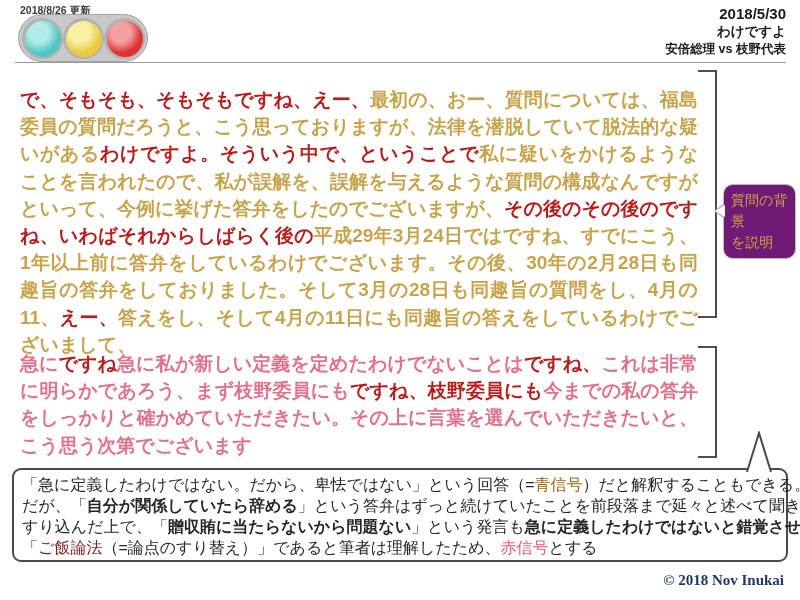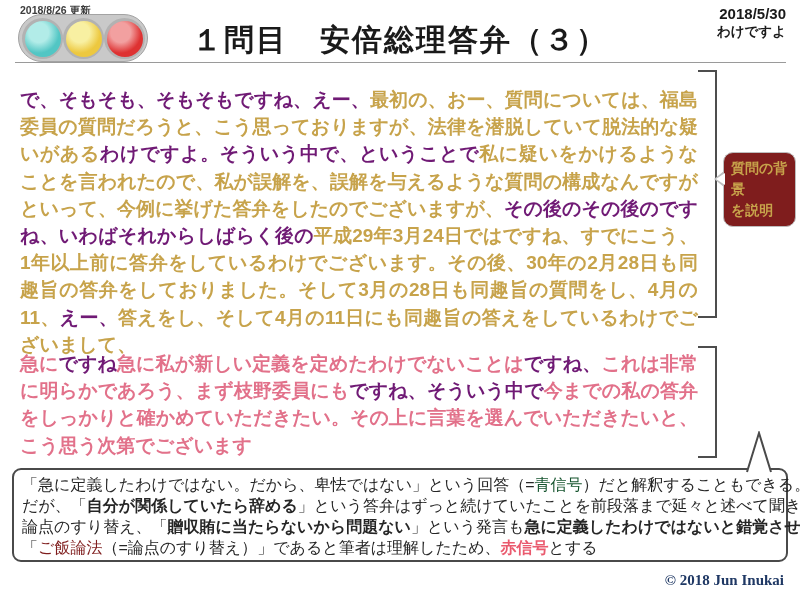--- a/index.html
+++ b/index.html
@@ -30,47 +30,47 @@
   .hr-vs { font-size:12.5px; line-height:17px; }
 
   .header-rule { position:absolute; left:15px; top:62px; width:771px; height:0;
     border-top:1.5px solid #9a9a9a; }
 
   .para { position:absolute; left:20px; width:678px; font-size:19px; font-weight:bold;
     line-height:27.2px; letter-spacing:0; text-align:justify; }
   #para1 { top:86px; }
   #para2 { top:350px; }
   .tone-gold { color:#c7a34b; }
-  .tone-gray { color:#701a75; }
+  .tone-gray { color:#b91c1c; }
   .tone-pink { color:#e2718a; }
 
   .bracket { position:absolute; left:698px; width:19px;
     border-top:2px solid #4d4d4d; border-bottom:2px solid #4d4d4d; border-right:2px solid #4d4d4d; }
   #bracket1 { top:70px; height:248px; }
   #bracket2 { top:346px; height:112px; }
 
-  .bubble { position:absolute; left:723px; width:73px; background:#7f1d1d;
+  .bubble { position:absolute; left:723px; width:73px; background:#701a75;
     border:1px solid #bdbdbd; border-radius:10px; padding:5px 7px;
-    font-size:14px; font-weight:bold; line-height:21px; }
+    font-size:14px; font-weight:normal; line-height:21px;margin-top:32px; }
   #bubble1 { top:152px; color:#c7a34b; }
   #bubble2 { top:372px; color:#e2718a; }
   .bubble-tail-outer { position:absolute; left:-10px; top:18px; width:0; height:0;
     border-top:8px solid transparent; border-bottom:8px solid transparent;
     border-right:10px solid #bdbdbd; }
   .bubble-tail-inner { position:absolute; left:-8px; top:20px; width:0; height:0;
     border-top:6px solid transparent; border-bottom:6px solid transparent;
     border-right:9px solid #ffffff; }
 
   .note-box { position:absolute; left:12px; top:468px; width:776px; height:94px;
     background:#fff; border:2px solid #4a4a4a; border-radius:9px; padding:4px 8px; }
   .note-line { font-size:16px; line-height:21px; color:#262626; white-space:nowrap; }
   .st-bold { font-weight:bold; }
-  .st-cyan { color:#14532d; }
+  .st-cyan { color:#a16207; }
   .st-gohan { color:#7f1d1d; }
-  .st-red { color:#ea5a6e;font-weight:bold; }
+  .st-red { color:#ea5a6e; }
   .note-tail { position:absolute; left:744px; top:431px; width:30px; height:42px; z-index:2; }
 
   .copyright { position:absolute; right:16px; top:572px; font-size:15px; font-weight:bold;
     color:#1f3864; font-family:"Liberation Serif","DejaVu Serif",serif; }
 </style>
 </head>
 <body>
 
 <div id="page">
 
@@ -81,50 +81,50 @@
       <div class="tl-light tl-cyan"></div>
     </div>
     <div class="tl-bezel b2">
       <div class="tl-light tl-yellow"></div>
     </div>
     <div class="tl-bezel b3">
       <div class="tl-light tl-red"></div>
     </div>
   </div>
 
-  <div class="title">１問目　安倍総理答弁（３）</div>
 
   <div class="header-right">
     <div class="hr-date">2018/5/30</div>
     <div class="hr-event">わけですよ</div>
+    <div class="hr-vs">安倍総理 vs 枝野代表</div>
   </div>
 
   <div class="header-rule"></div>
 
   <div class="para" id="para1"><span class="tone-gray">で、そもそも、そもそもですね、えー、</span><span class="tone-gold">最初の、おー、質問については、福島委員の質問だろうと、こう思っておりますが、法律を潜脱していて脱法的な疑いがある</span><span class="tone-gray">わけですよ。そういう中で、ということで</span><span class="tone-gold">私に疑いをかけるようなことを言われたので、私が誤解を、誤解を与えるような質問の構成なんですがといって、今例に挙げた答弁をしたのでございますが、</span><span class="tone-gray">その後のその後のですね、いわばそれからしばらく後の</span><span class="tone-gold">平成29年3月24日ではですね、すでにこう、1年以上前に答弁をしているわけでございます。その後、30年の2月28日も同趣旨の答弁をしておりました。そして3月の28日も同趣旨の質問をし、4月の11、</span><span class="tone-gray">えー、</span><span class="tone-gold">答えをし、そして4月の11日にも同趣旨の答えをしているわけでございまして、</span></div>
 
   <div class="bracket" id="bracket1"></div>
   <div class="bubble" id="bubble1">
     <div class="bubble-tail-outer"></div>
     <div class="bubble-tail-inner"></div>
     <div>質問の背景</div>
     <div>を説明</div>
   </div>
 
-  <div class="para" id="para2"><span class="tone-pink">急に</span><span class="tone-gray">ですね</span><span class="tone-pink">急に私が新しい定義を定めたわけでないことは</span><span class="tone-gray">ですね、</span><span class="tone-pink">これは非常に明らかであろう、まず枝野委員にも</span><span class="tone-gray">ですね、そういう中で</span><span class="tone-pink">今までの私の答弁をしっかりと確かめていただきたい。その上に言葉を選んでいただきたいと、こう思う次第でございます</span></div>
+  <div class="para" id="para2"><span class="tone-pink">急に</span><span class="tone-gray">ですね</span><span class="tone-pink">急に私が新しい定義を定めたわけでないことは</span><span class="tone-gray">ですね、</span><span class="tone-pink">これは非常に明らかであろう、まず枝野委員にも</span><span class="tone-gray">ですね、枝野委員にも</span><span class="tone-pink">今までの私の答弁をしっかりと確かめていただきたい。その上に言葉を選んでいただきたいと、こう思う次第でございます</span></div>
 
   <div class="bracket" id="bracket2"></div>
 
   <svg class="note-tail" viewBox="0 0 30 42" width="30" height="42">
     <path d="M3,41 L15,2 L27,41 Z" fill="#ffffff" stroke="none"></path>
     <path d="M3,41 L15,2 L27,41" fill="none" stroke="#4a4a4a" stroke-width="2"></path>
   </svg>
 
   <div class="note-box">
       <div class="note-line"><span>「急に定義したわけではない。だから、卑怯ではない」という回答（=</span><span class="st-cyan">青信号</span><span>）だと解釈することもできる。</span></div>
       <div class="note-line"><span>だが、「</span><span class="st-bold">自分が関係していたら辞める</span><span>」という答弁はずっと続けていたことを前段落まで延々と述べて聞き手に</span></div>
-      <div class="note-line"><span>論点のすり替え、「</span><span class="st-bold">贈収賄に当たらないから問題ない</span><span>」という発言も</span><span class="st-bold">急に定義したわけではないと錯覚させる</span></div>
+      <div class="note-line"><span>すり込んだ上で、「</span><span class="st-bold">贈収賄に当たらないから問題ない</span><span>」という発言も</span><span class="st-bold">急に定義したわけではないと錯覚させる</span></div>
       <div class="note-line"><span>「</span><span class="st-gohan">ご飯論法</span><span>（=論点のすり替え）」であると筆者は理解したため、</span><span class="st-red">赤信号</span><span>とする</span></div>
     </div>
 
-  <div class="copyright">© 2018 Jun Inukai</div>
+  <div class="copyright">© 2018 Nov Inukai</div>
 
 </div>
 
 </body></html>

